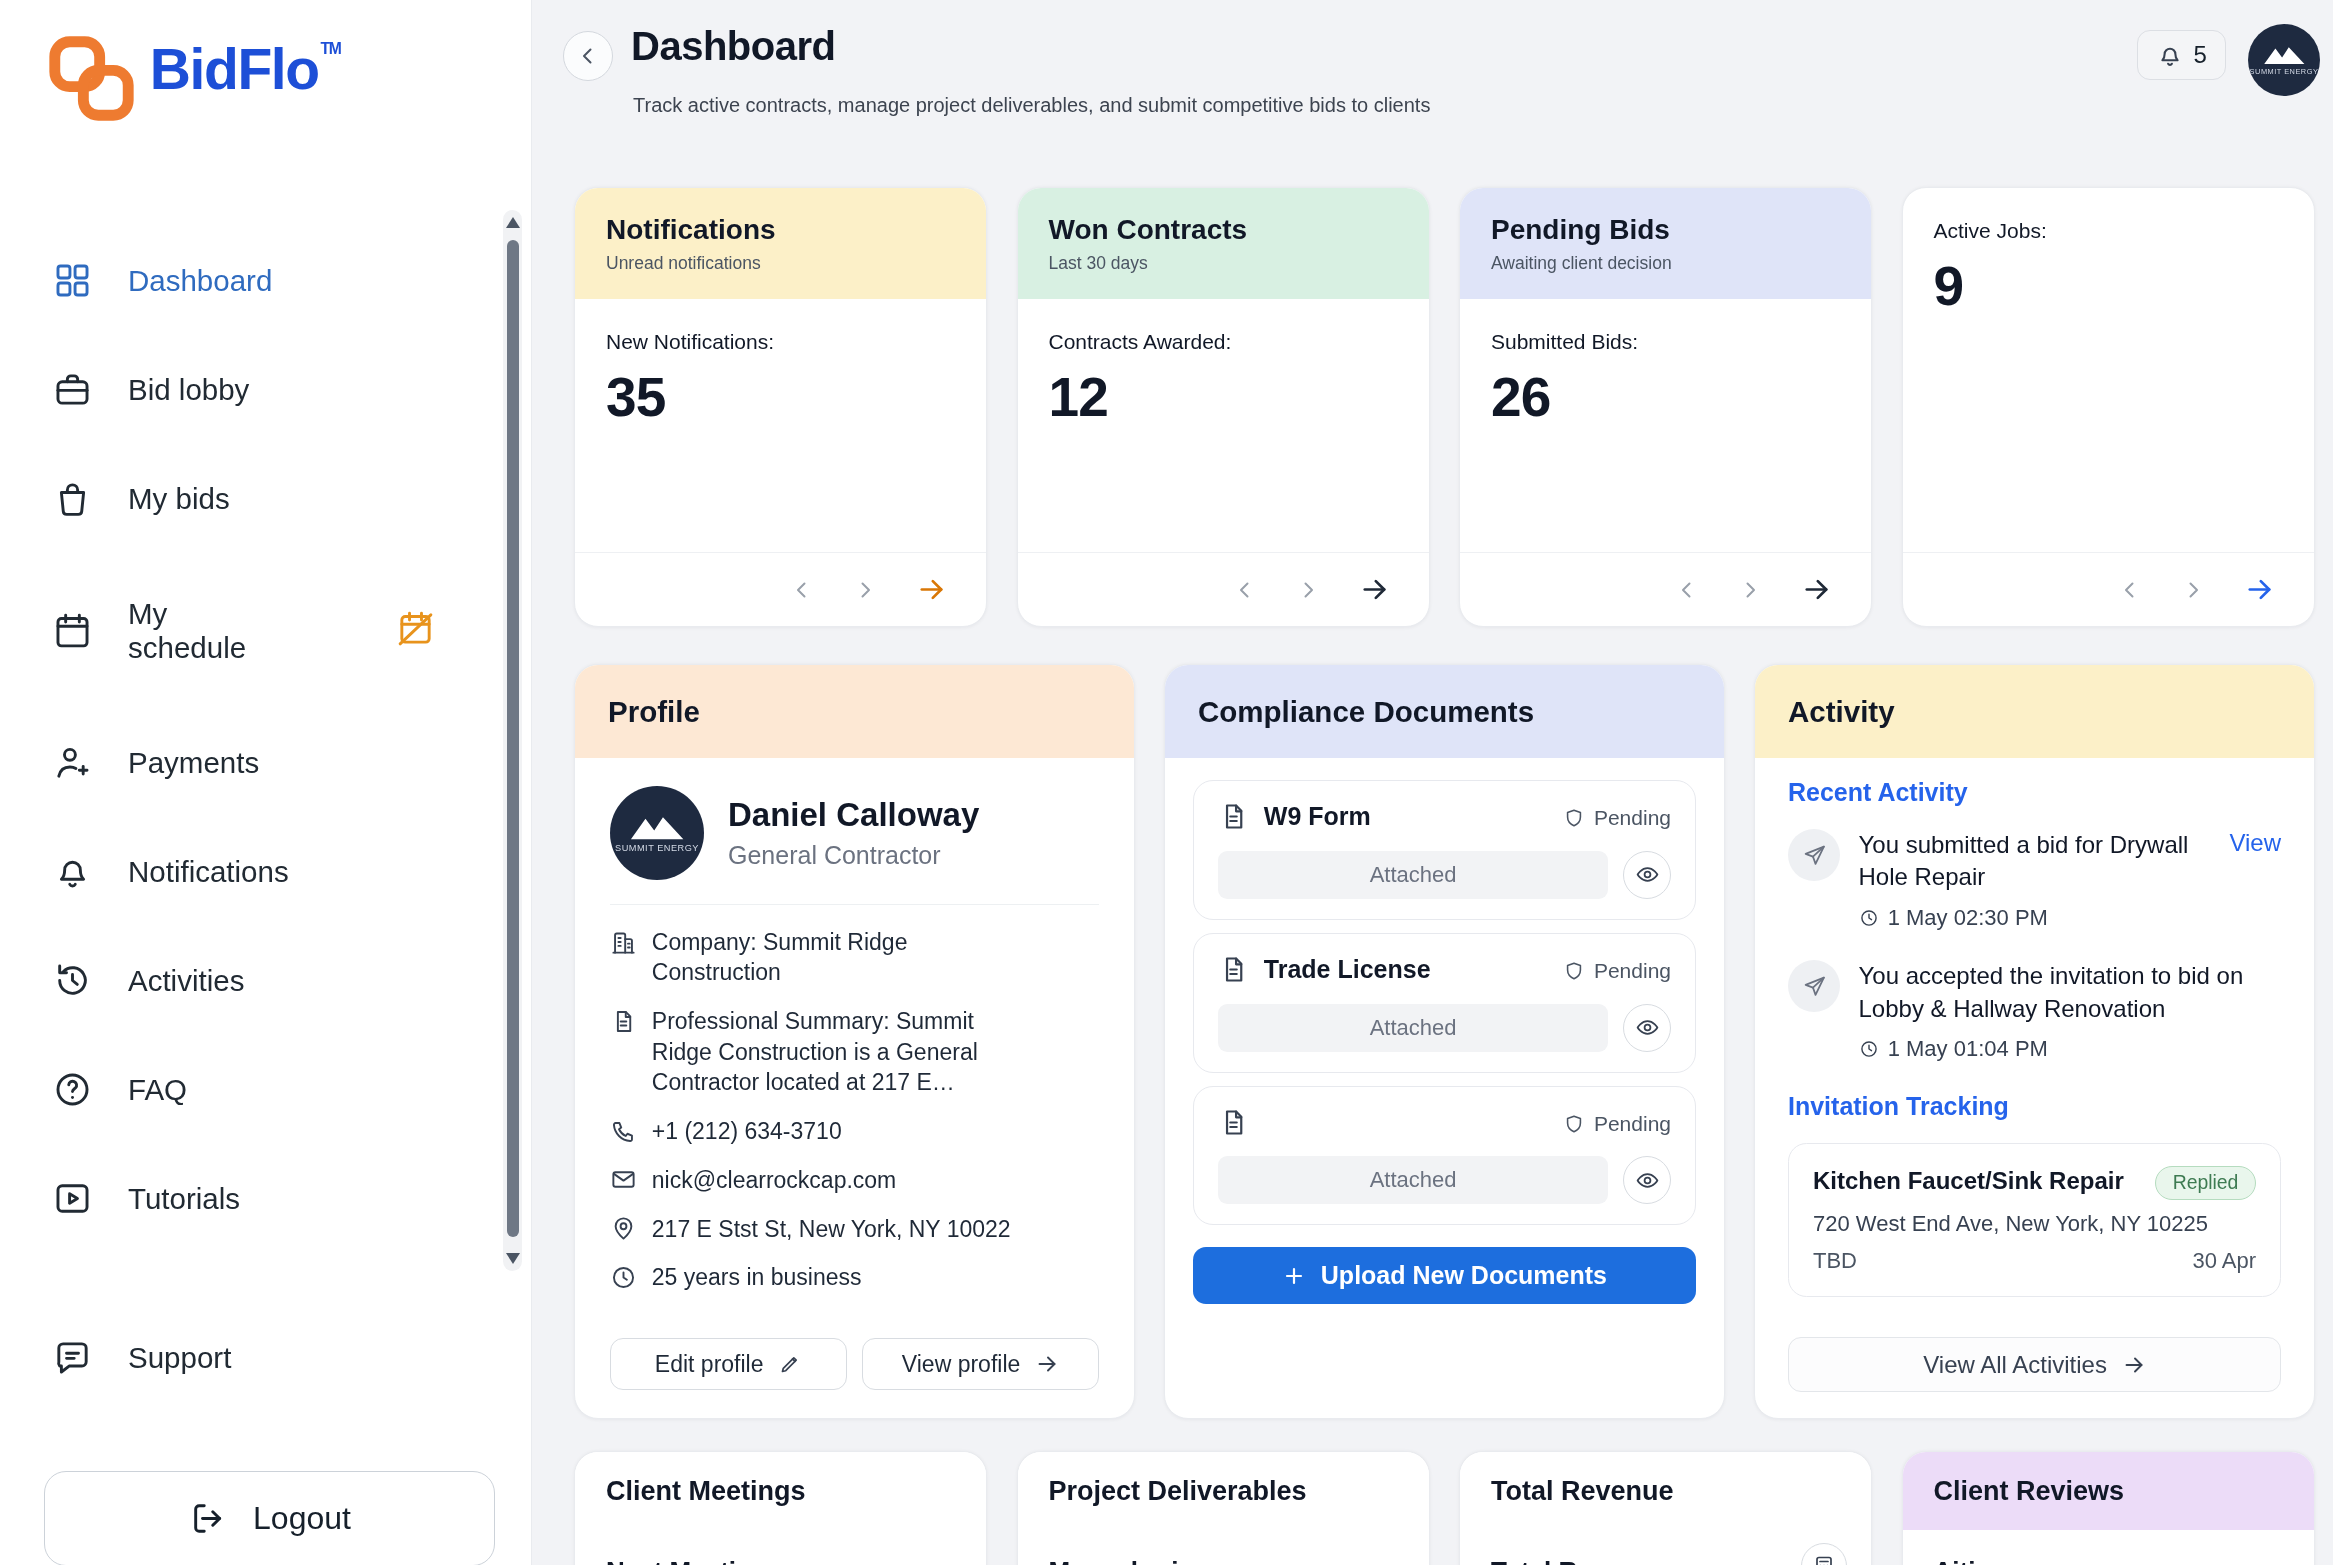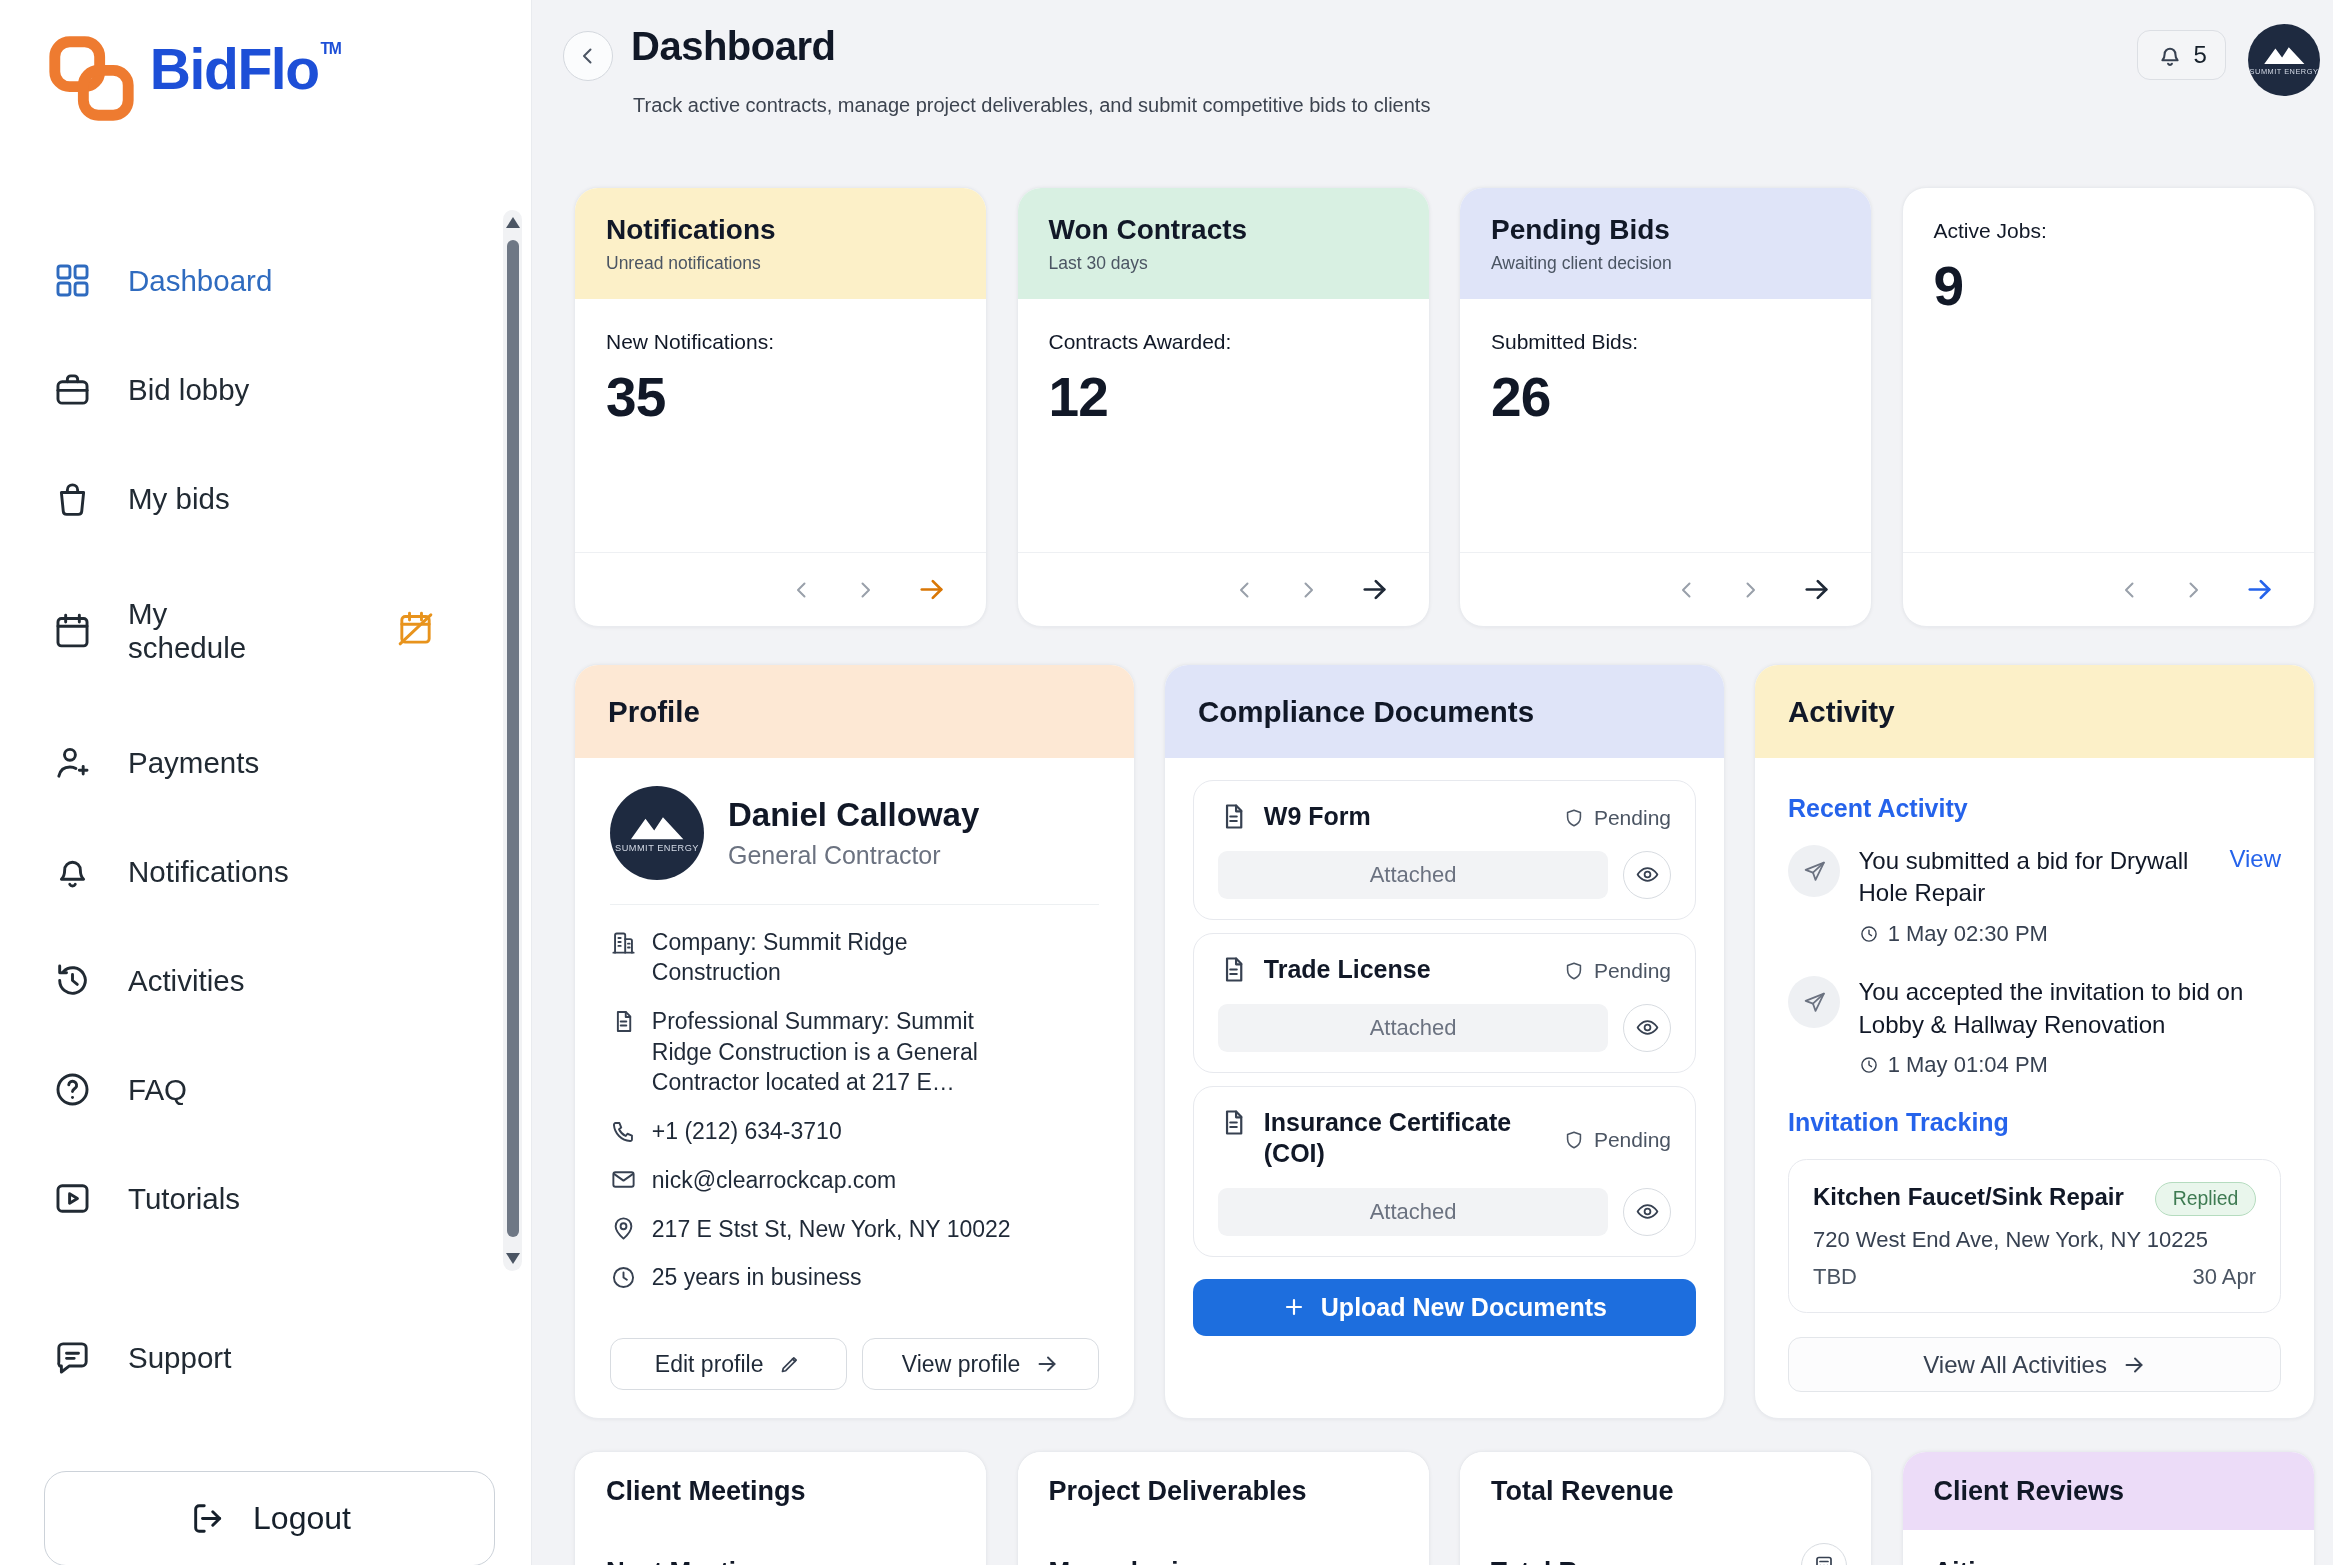--- a/index.html
+++ b/index.html
@@ -83,21 +83,21 @@
 .doc-name{font-size:25px;font-weight:600;line-height:1.25;max-width:268px}
 .doc-status{display:flex;align-items:center;gap:9.2px;color:#4b5563;font-size:21px;margin-top:3.7px}
 .doc-status svg{width:22px;height:22px}
 .doc-bottom{display:flex;align-items:center;gap:14.8px;margin-top:18.5px}
 .attached-bar{flex:1;height:48px;background:#f2f3f5;border:none;border-radius:9.2px;font-size:22px;color:#6b7280;cursor:pointer;font-family:inherit}
 .eye-btn{width:48px;height:48px;border:1.4px solid #d8dce1;border-radius:50%;background:#fff;display:flex;align-items:center;justify-content:center;cursor:pointer;color:#374151}
 .eye-btn svg{width:25px;height:25px}
 .upload-btn{width:100%;height:57px;border:none;border-radius:13px;color:#fff;font-size:25px;font-weight:600;display:flex;align-items:center;justify-content:center;gap:14.8px;cursor:pointer;margin-top:22px;font-family:inherit}
 .upload-btn svg{width:24px;height:24px}
 
-.act-body{padding:36px 33px}
+.act-body{padding:20px 33px}
 .sec-heading{font-size:25px;font-weight:600;margin-bottom:22px}
 .act-item{display:flex;gap:18.5px;margin-bottom:29.5px}
 .act-icon{width:52px;height:52px;border-radius:50%;background:#eef0f3;display:flex;align-items:center;justify-content:center;flex:none;color:#6b7280}
 .act-icon svg{width:25px;height:25px}
 .act-content{flex:1}
 .act-toprow{display:flex;gap:11px}
 .act-text{font-size:24px;line-height:1.35;flex:1}
 .act-link{font-size:24px;cursor:pointer}
 .act-time{display:flex;align-items:center;gap:9.2px;margin-top:11px;color:#374151;font-size:22px}
 .act-time svg{width:20px;height:20px}
@@ -517,21 +517,20 @@
         </div>
 
         <div class="doc-row">
           <div class="doc-top">
             <div class="doc-name-wrap">
               <svg viewBox="0 0 24 24" fill="none" stroke="currentColor" stroke-width="1.7" stroke-linecap="round" stroke-linejoin="round">
                   <path d="M7 3.5h7l4 4v13H7z"></path>
                   <path d="M14 3.5V8h4"></path>
                   <path d="M9.5 12h5M9.5 15.5h5"></path>
                 </svg>
-              <span class="doc-name">Insurance Certificate (COI)</span>
             </div>
             <div class="doc-status">
               <svg viewBox="0 0 24 24" fill="none" stroke="currentColor" stroke-width="1.7" stroke-linecap="round" stroke-linejoin="round">
                   <path d="m12 3.5 7 2.5v5c0 4.5-3 7.8-7 9.5-4-1.7-7-5-7-9.5v-5z"></path>
                 </svg>
               <span>Pending</span>
             </div>
           </div>
           <div class="doc-bottom">
             <button class="attached-bar">Attached</button>

